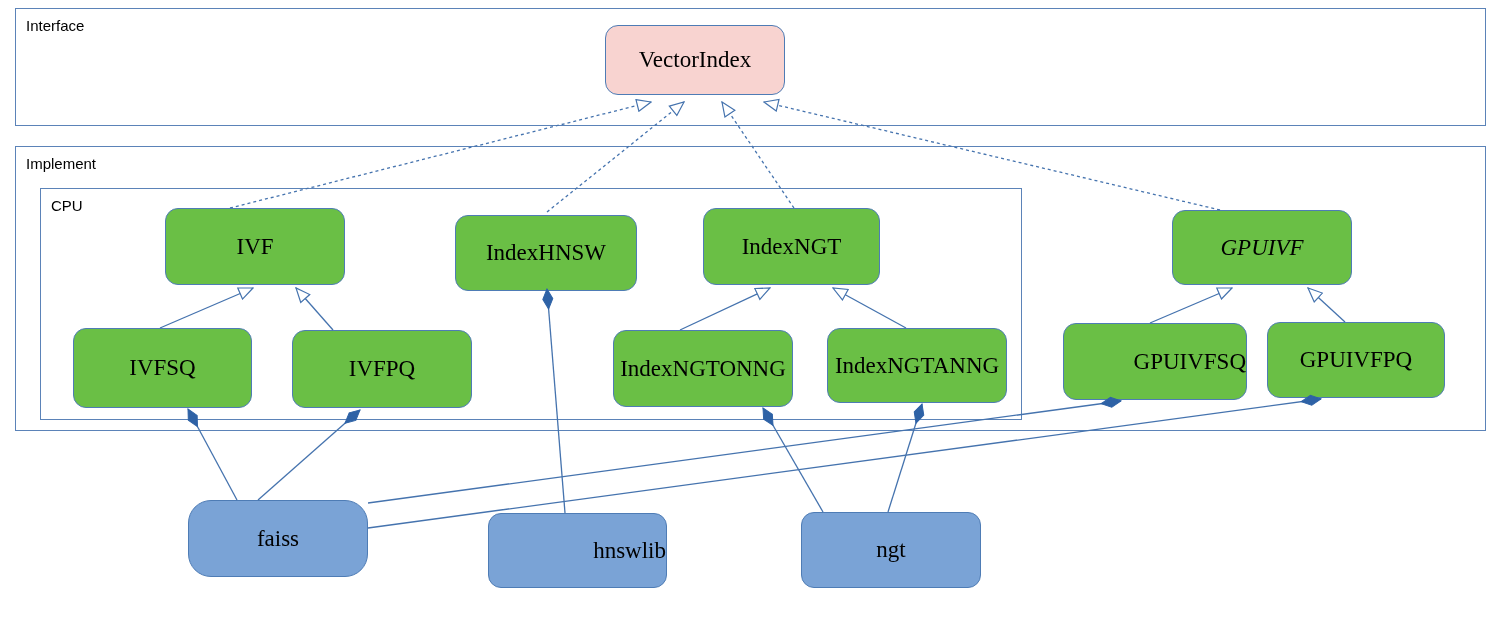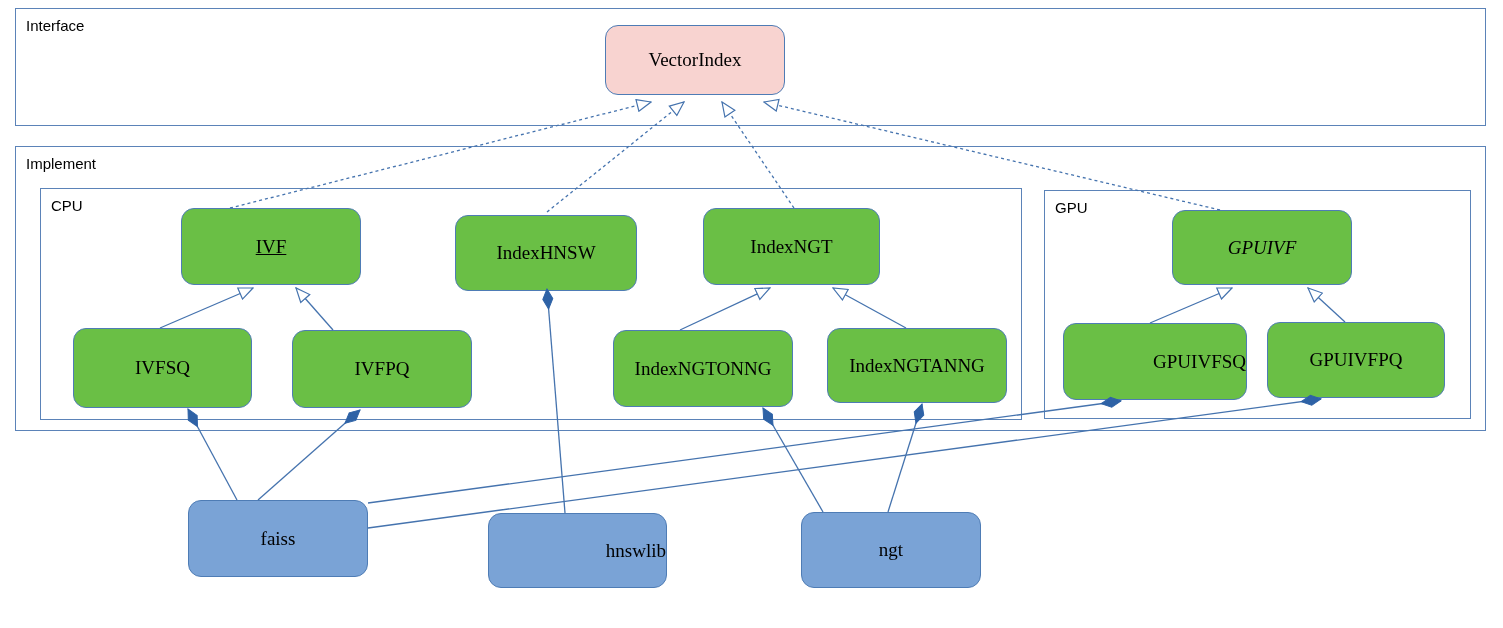--- a/index.html
+++ b/index.html
@@ -28,21 +28,21 @@
   }
   .tp-outer{text-decoration:underline wavy #cc1f1a;text-decoration-thickness:1px;text-underline-offset:5px;}
   .tp-inner{text-decoration:underline solid #111;text-decoration-thickness:1px;text-underline-offset:2px;}
 
   .node{
     position:absolute;
     border:1.5px solid var(--node-border);
     border-radius:13px;
     display:flex;align-items:center;justify-content:center;
     font-family:"Liberation Serif", serif;
-    font-size:19px;color:#000;
+    font-size:23px;color:#000;
     text-align:center;
   }
   .node.class{background:var(--class-fill);}
   .node.interface{background:var(--interface-fill);}
   .node.library{background:var(--library-fill);}
 
   svg.edges{
     position:absolute;left:0;top:0;width:1503px;height:628px;
     pointer-events:none;
   }
@@ -61,30 +61,27 @@
   </div>
 
   <div class="container" style="left:15px;top:146px;width:1471px;height:285px;">
     <span class="container-label">Implement</span>
   </div>
 
   <div class="container" style="left:40px;top:188px;width:982px;height:232px;">
     <span class="container-label">CPU</span>
   </div>
 
-  <div class="container" style="left:1044px;top:190px;width:427px;height:229px;">
-    <span class="container-label">GPU</span>
-  </div>
 
 
   <div>
       <div class="node interface" style="left: 605px; top: 25px; width: 180px; height: 70px;">
         <span>VectorIndex</span>
       </div>
-      <div class="node class" style="left: 181px; top: 208px; width: 180px; height: 77px; text-decoration: underline;">
+      <div class="node class" style="left: 165px; top: 208px; width: 180px; height: 77px;">
         <span>IVF</span>
       </div>
       <div class="node class" style="left: 455px; top: 215px; width: 182px; height: 76px;">
         <span>IndexHNSW</span>
       </div>
       <div class="node class" style="left: 703px; top: 208px; width: 177px; height: 77px;">
         <span>IndexNGT</span>
       </div>
       <div class="node class" style="left: 1172px; top: 210px; width: 180px; height: 75px; font-style: italic;">
         <span>GPUIVF</span>
@@ -100,21 +97,21 @@
       </div>
       <div class="node class" style="left: 827px; top: 328px; width: 180px; height: 75px;">
         <span>IndexNGTANNG</span>
       </div>
       <div class="node class" style="left: 1063px; top: 323px; width: 184px; height: 77px; justify-content: flex-end;">
         <span>GPUIVFSQ</span>
       </div>
       <div class="node class" style="left: 1267px; top: 322px; width: 178px; height: 76px;">
         <span>GPUIVFPQ</span>
       </div>
-      <div class="node library" style="left: 188px; top: 500px; width: 180px; height: 77px;">
+      <div class="node library" style="left: 188px; top: 500px; width: 180px; height: 77px; border-radius: 23px;">
         <span>faiss</span>
       </div>
       <div class="node library" style="left: 488px; top: 513px; width: 179px; height: 75px; justify-content: flex-end;">
         <span>hnswlib</span>
       </div>
       <div class="node library" style="left: 772px; top: 512px; width: 180px; height: 76px; margin-left: 29px;">
         <span>ngt</span>
       </div>
     </div>
 

